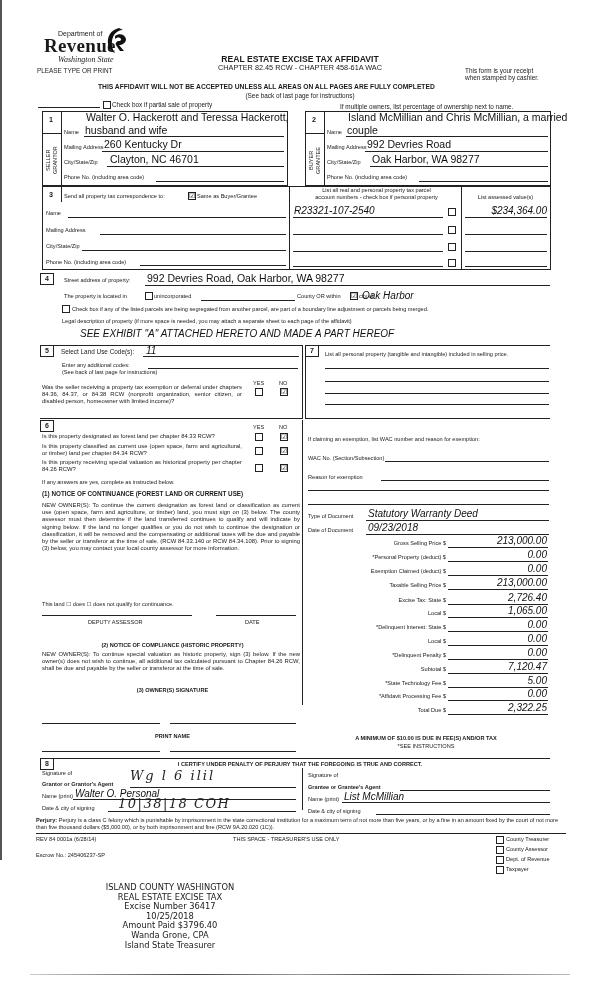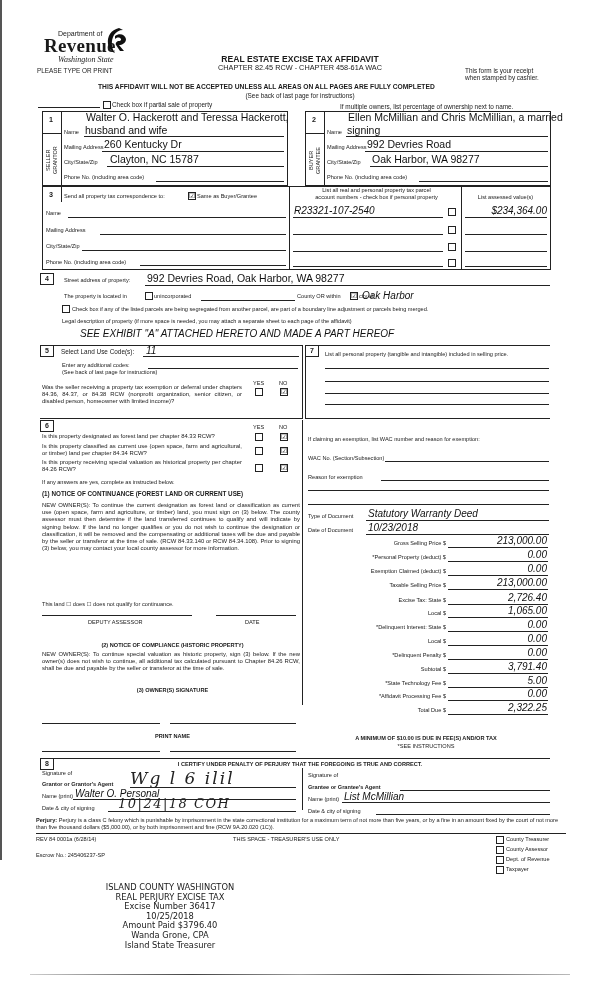--- a/index.html
+++ b/index.html
@@ -56,33 +56,33 @@
 <div class="t b md" style="left:49px;top:115px;">1</div>
 <div class="vert" style="left:45px;top:140px;height:40px;">SELLER GRANTOR</div>
 <div class="t fill" style="left:86px;top:111px;">Walter O. Hackerott and Teressa Hackerott,</div>
 <div class="t xs" style="left:64px;top:129px;">Name</div>
 <div class="t fill" style="left:85px;top:124px;">husband and wife</div>
 <div class="line" style="left:84px;top:136px;width:200px;"></div>
 <div class="t xs" style="left:64px;top:144px;">Mailing Address</div>
 <div class="t fill" style="left:104px;top:138px;">260 Kentucky Dr</div>
 <div class="line" style="left:102px;top:151px;width:182px;"></div>
 <div class="t xs" style="left:64px;top:159px;">City/State/Zip</div>
-<div class="t fill" style="left:110px;top:153px;">Clayton, NC 15787</div>
+<div class="t fill" style="left:110px;top:153px;">Clayton, NC 46701</div>
 <div class="line" style="left:107px;top:166px;width:177px;"></div>
 <div class="t xs" style="left:64px;top:174px;">Phone No. (including area code)</div>
 <div class="line" style="left:156px;top:181px;width:128px;"></div>
 
 <div class="box" style="left:305px;top:111px;width:244px;height:73px;"></div>
 <div class="vl" style="left:324px;top:111px;height:74px;"></div>
 <div class="line" style="left:305px;top:133px;width:19px;"></div>
 <div class="t b md" style="left:312px;top:115px;">2</div>
 <div class="vert" style="left:308px;top:140px;height:40px;">BUYER GRANTEE</div>
-<div class="t fill" style="left:348px;top:111px;">Ellen McMillian and Chris McMillian, a married</div>
+<div class="t fill" style="left:348px;top:111px;">Island McMillian and Chris McMillian, a married</div>
 <div class="t xs" style="left:327px;top:129px;">Name</div>
-<div class="t fill" style="left:347px;top:124px;">signing</div>
+<div class="t fill" style="left:347px;top:124px;">couple</div>
 <div class="line" style="left:346px;top:136px;width:202px;"></div>
 <div class="t xs" style="left:327px;top:144px;">Mailing Address</div>
 <div class="t fill" style="left:367px;top:138px;">992 Devries Road</div>
 <div class="line" style="left:365px;top:151px;width:183px;"></div>
 <div class="t xs" style="left:327px;top:159px;">City/State/Zip</div>
 <div class="t fill" style="left:372px;top:153px;">Oak Harbor, WA 98277</div>
 <div class="line" style="left:370px;top:166px;width:178px;"></div>
 <div class="t xs" style="left:327px;top:174px;">Phone No. (including area code)</div>
 <div class="line" style="left:419px;top:181px;width:129px;"></div>
 
@@ -208,21 +208,21 @@
 <div class="t xs" style="left:308px;top:455px;">WAC No. (Section/Subsection)</div>
 <div class="line" style="left:385px;top:461px;width:164px;"></div>
 <div class="t xs" style="left:308px;top:474px;">Reason for exemption</div>
 <div class="line" style="left:381px;top:480px;width:168px;"></div>
 <div class="line" style="left:308px;top:490px;width:241px;"></div>
 <div class="line" style="left:308px;top:504px;width:241px;"></div>
 <div class="t xs" style="left:308px;top:513px;">Type of Document</div>
 <div class="t fillsm" style="left:368px;top:508px;text-align:center;">Statutory Warranty Deed</div>
 <div class="line" style="left:366px;top:520px;width:183px;"></div>
 <div class="t xs" style="left:308px;top:527px;">Date of Document</div>
-<div class="t fillsm" style="left:368px;top:522px;">10/23/2018</div>
+<div class="t fillsm" style="left:368px;top:522px;">09/23/2018</div>
 <div class="line" style="left:366px;top:534px;width:183px;"></div>
 
 <div>
   <div>
     <div class="t xs right" style="left:300px;width:146px;top:540px;">Gross Selling Price $</div>
     <div class="t fillsm right" style="left:448px;width:99px;top:535px;">213,000.00</div>
     <div class="line" style="left:448px;top:547px;width:100px;"></div>
   </div>
   <div>
     <div class="t xs right" style="left:300px;width:146px;top:554px;">*Personal Property (deduct) $</div>
@@ -259,21 +259,21 @@
     <div class="t fillsm right" style="left:448px;width:99px;top:633px;">0.00</div>
     <div class="line" style="left:448px;top:645px;width:100px;"></div>
   </div>
   <div>
     <div class="t xs right" style="left:300px;width:146px;top:652px;">*Delinquent Penalty $</div>
     <div class="t fillsm right" style="left:448px;width:99px;top:647px;">0.00</div>
     <div class="line" style="left:448px;top:659px;width:100px;"></div>
   </div>
   <div>
     <div class="t xs right" style="left:300px;width:146px;top:666px;">Subtotal $</div>
-    <div class="t fillsm right" style="left:448px;width:99px;top:661px;">3,791.40</div>
+    <div class="t fillsm right" style="left:448px;width:99px;top:661px;">7,120.47</div>
     <div class="line" style="left:448px;top:673px;width:100px;"></div>
   </div>
   <div>
     <div class="t xs right" style="left:300px;width:146px;top:680px;">*State Technology Fee $</div>
     <div class="t fillsm right" style="left:448px;width:99px;top:675px;">5.00</div>
     <div class="line" style="left:448px;top:687px;width:100px;"></div>
   </div>
   <div>
     <div class="t xs right" style="left:300px;width:146px;top:693px;">*Affidavit Processing Fee $</div>
     <div class="t fillsm right" style="left:448px;width:99px;top:688px;">0.00</div>
@@ -287,27 +287,27 @@
 </div>
 <div class="t b xs" style="left:303px;width:246px;text-align:center;top:735px;">A MINIMUM OF $10.00 IS DUE IN FEE(S) AND/OR TAX</div>
 <div class="t xs" style="left:303px;width:246px;text-align:center;top:743px;">*SEE INSTRUCTIONS</div>
 
 <div class="line" style="left:40px;top:758px;width:510px;"></div>
 <div class="num" style="left:40px;top:758px;">8</div>
 <div class="t b xs" style="left:0;width:600px;text-align:center;top:761px;">I CERTIFY UNDER PENALTY OF PERJURY THAT THE FOREGOING IS TRUE AND CORRECT.</div>
 <div class="vl" style="left:302px;top:768px;height:42px;"></div>
 <div class="t xs" style="left:42px;top:770px;">Signature of</div>
 <div class="t b xs" style="left:42px;top:781px;">Grantor or Grantor's Agent</div>
-<div class="hand" style="left:130px;top:768px;font-size:17px;letter-spacing:2px;">Wg l  6 ilil</div>
+<div class="hand" style="left:130px;top:768px;font-size:13px;letter-spacing:2px;">Wg l  6 ilil</div>
 <div class="line" style="left:130px;top:787px;width:166px;"></div>
 <div class="t xs" style="left:42px;top:793px;">Name (print)</div>
 <div class="t fillsm" style="left:75px;top:788px;">Walter O. Personal</div>
 <div class="line" style="left:73px;top:799px;width:223px;"></div>
 <div class="t xs" style="left:42px;top:805px;">Date &amp; city of signing</div>
-<div class="hand" style="left:118px;top:796px;font-size:13px;letter-spacing:1.5px;">10|24|18 COH</div>
+<div class="hand" style="left:118px;top:796px;font-size:13px;letter-spacing:1.5px;">10|38|18 COH</div>
 <div class="line" style="left:108px;top:811px;width:188px;"></div>
 
 <div class="t xs" style="left:308px;top:772px;">Signature of</div>
 <div class="t b xs" style="left:308px;top:784px;">Grantee or Grantee's Agent</div>
 <div class="line" style="left:400px;top:790px;width:150px;"></div>
 <div class="t xs" style="left:308px;top:796px;">Name (print)</div>
 <div class="t fillsm" style="left:344px;top:791px;">List McMillian</div>
 <div class="line" style="left:342px;top:802px;width:208px;"></div>
 <div class="t xs" style="left:308px;top:808px;">Date &amp; city of signing</div>
 <div class="line" style="left:376px;top:814px;width:174px;"></div>
@@ -323,21 +323,21 @@
   <div class="cb" style="left:496px;top:846px;"></div>
   <div class="t xs" style="left:506px;top:846px;">County Assessor</div>
   <div class="cb" style="left:496px;top:856px;"></div>
   <div class="t xs" style="left:506px;top:856px;">Dept. of Revenue</div>
   <div class="cb" style="left:496px;top:866px;"></div>
   <div class="t xs" style="left:506px;top:866px;">Taxpayer</div>
 </div>
 
 <div class="stamp" style="left:80px;top:883px;width:180px;">
   <div>ISLAND COUNTY WASHINGTON</div>
-  <div>REAL PERJURY EXCISE TAX</div>
+  <div>REAL ESTATE EXCISE TAX</div>
   <div>Excise Number 36417</div>
   <div>10/25/2018</div>
   <div>Amount Paid $3796.40</div>
   <div>Wanda Grone, CPA</div>
   <div>Island State Treasurer</div>
 </div>
 
 <div class="abs" style="left:30px;top:974px;width:540px;height:1px;background:linear-gradient(90deg,#ccc,#444 30%,#999 50%,#333 70%,#bbb);"></div>
 
 </body></html>

